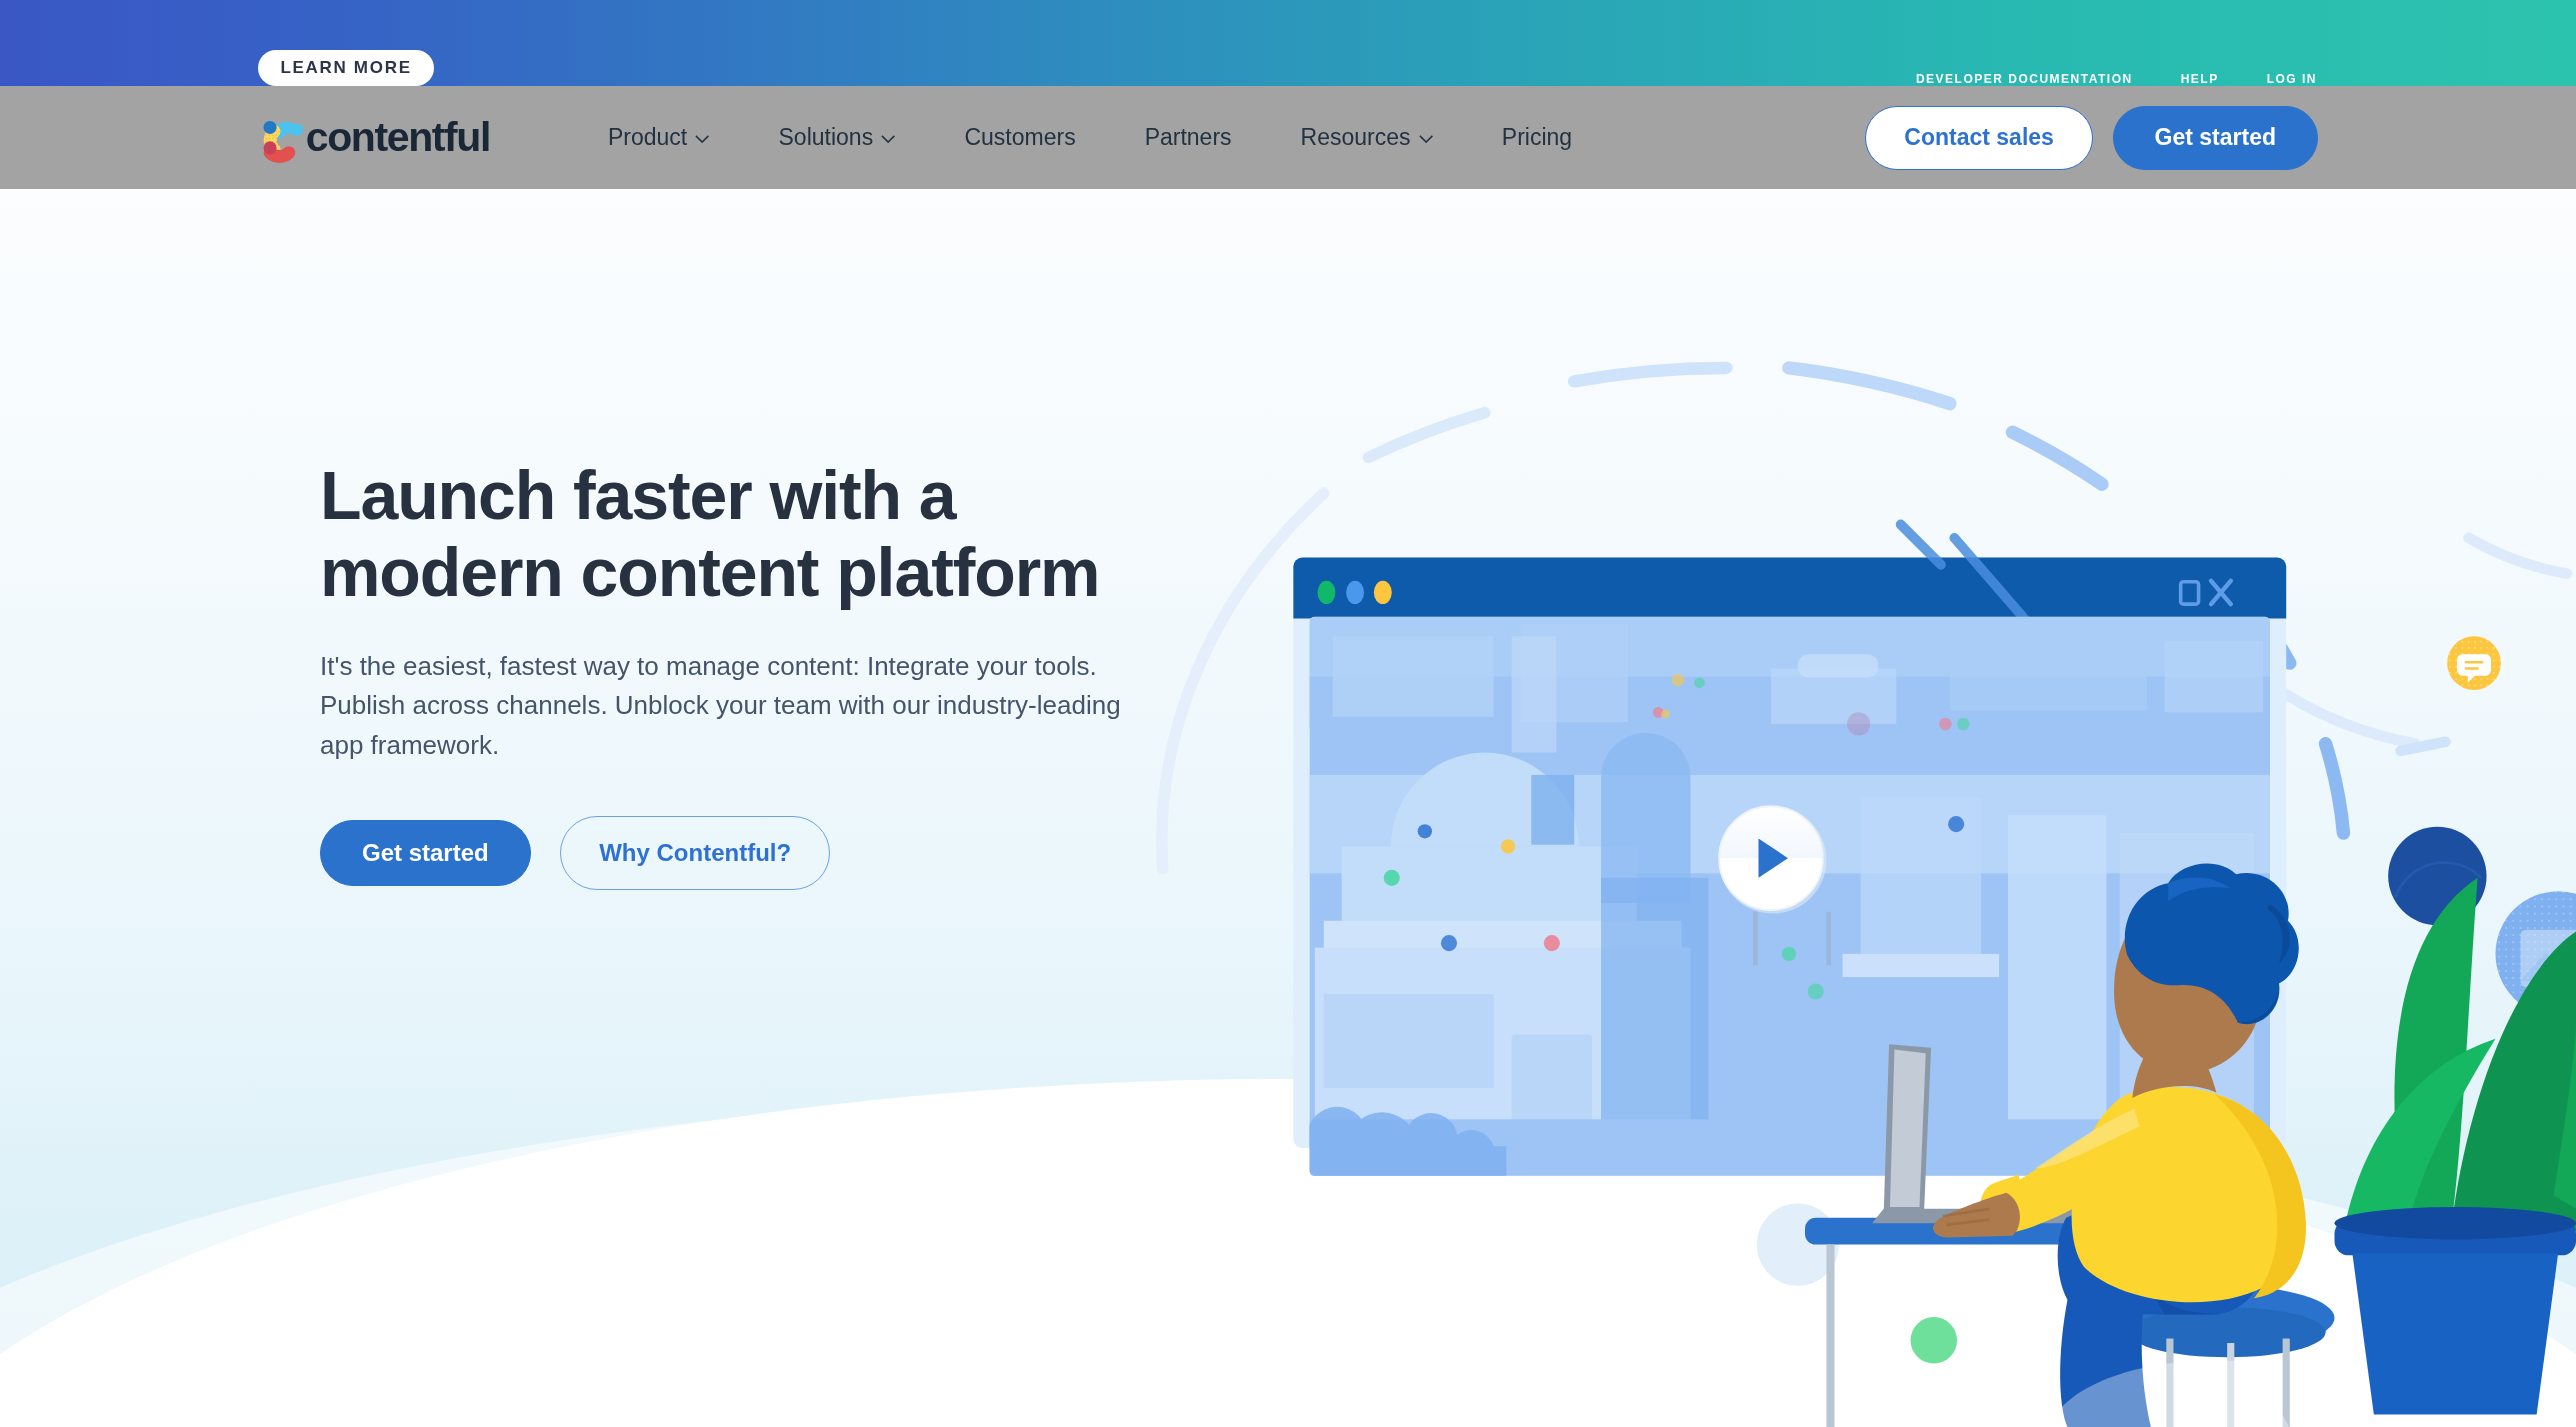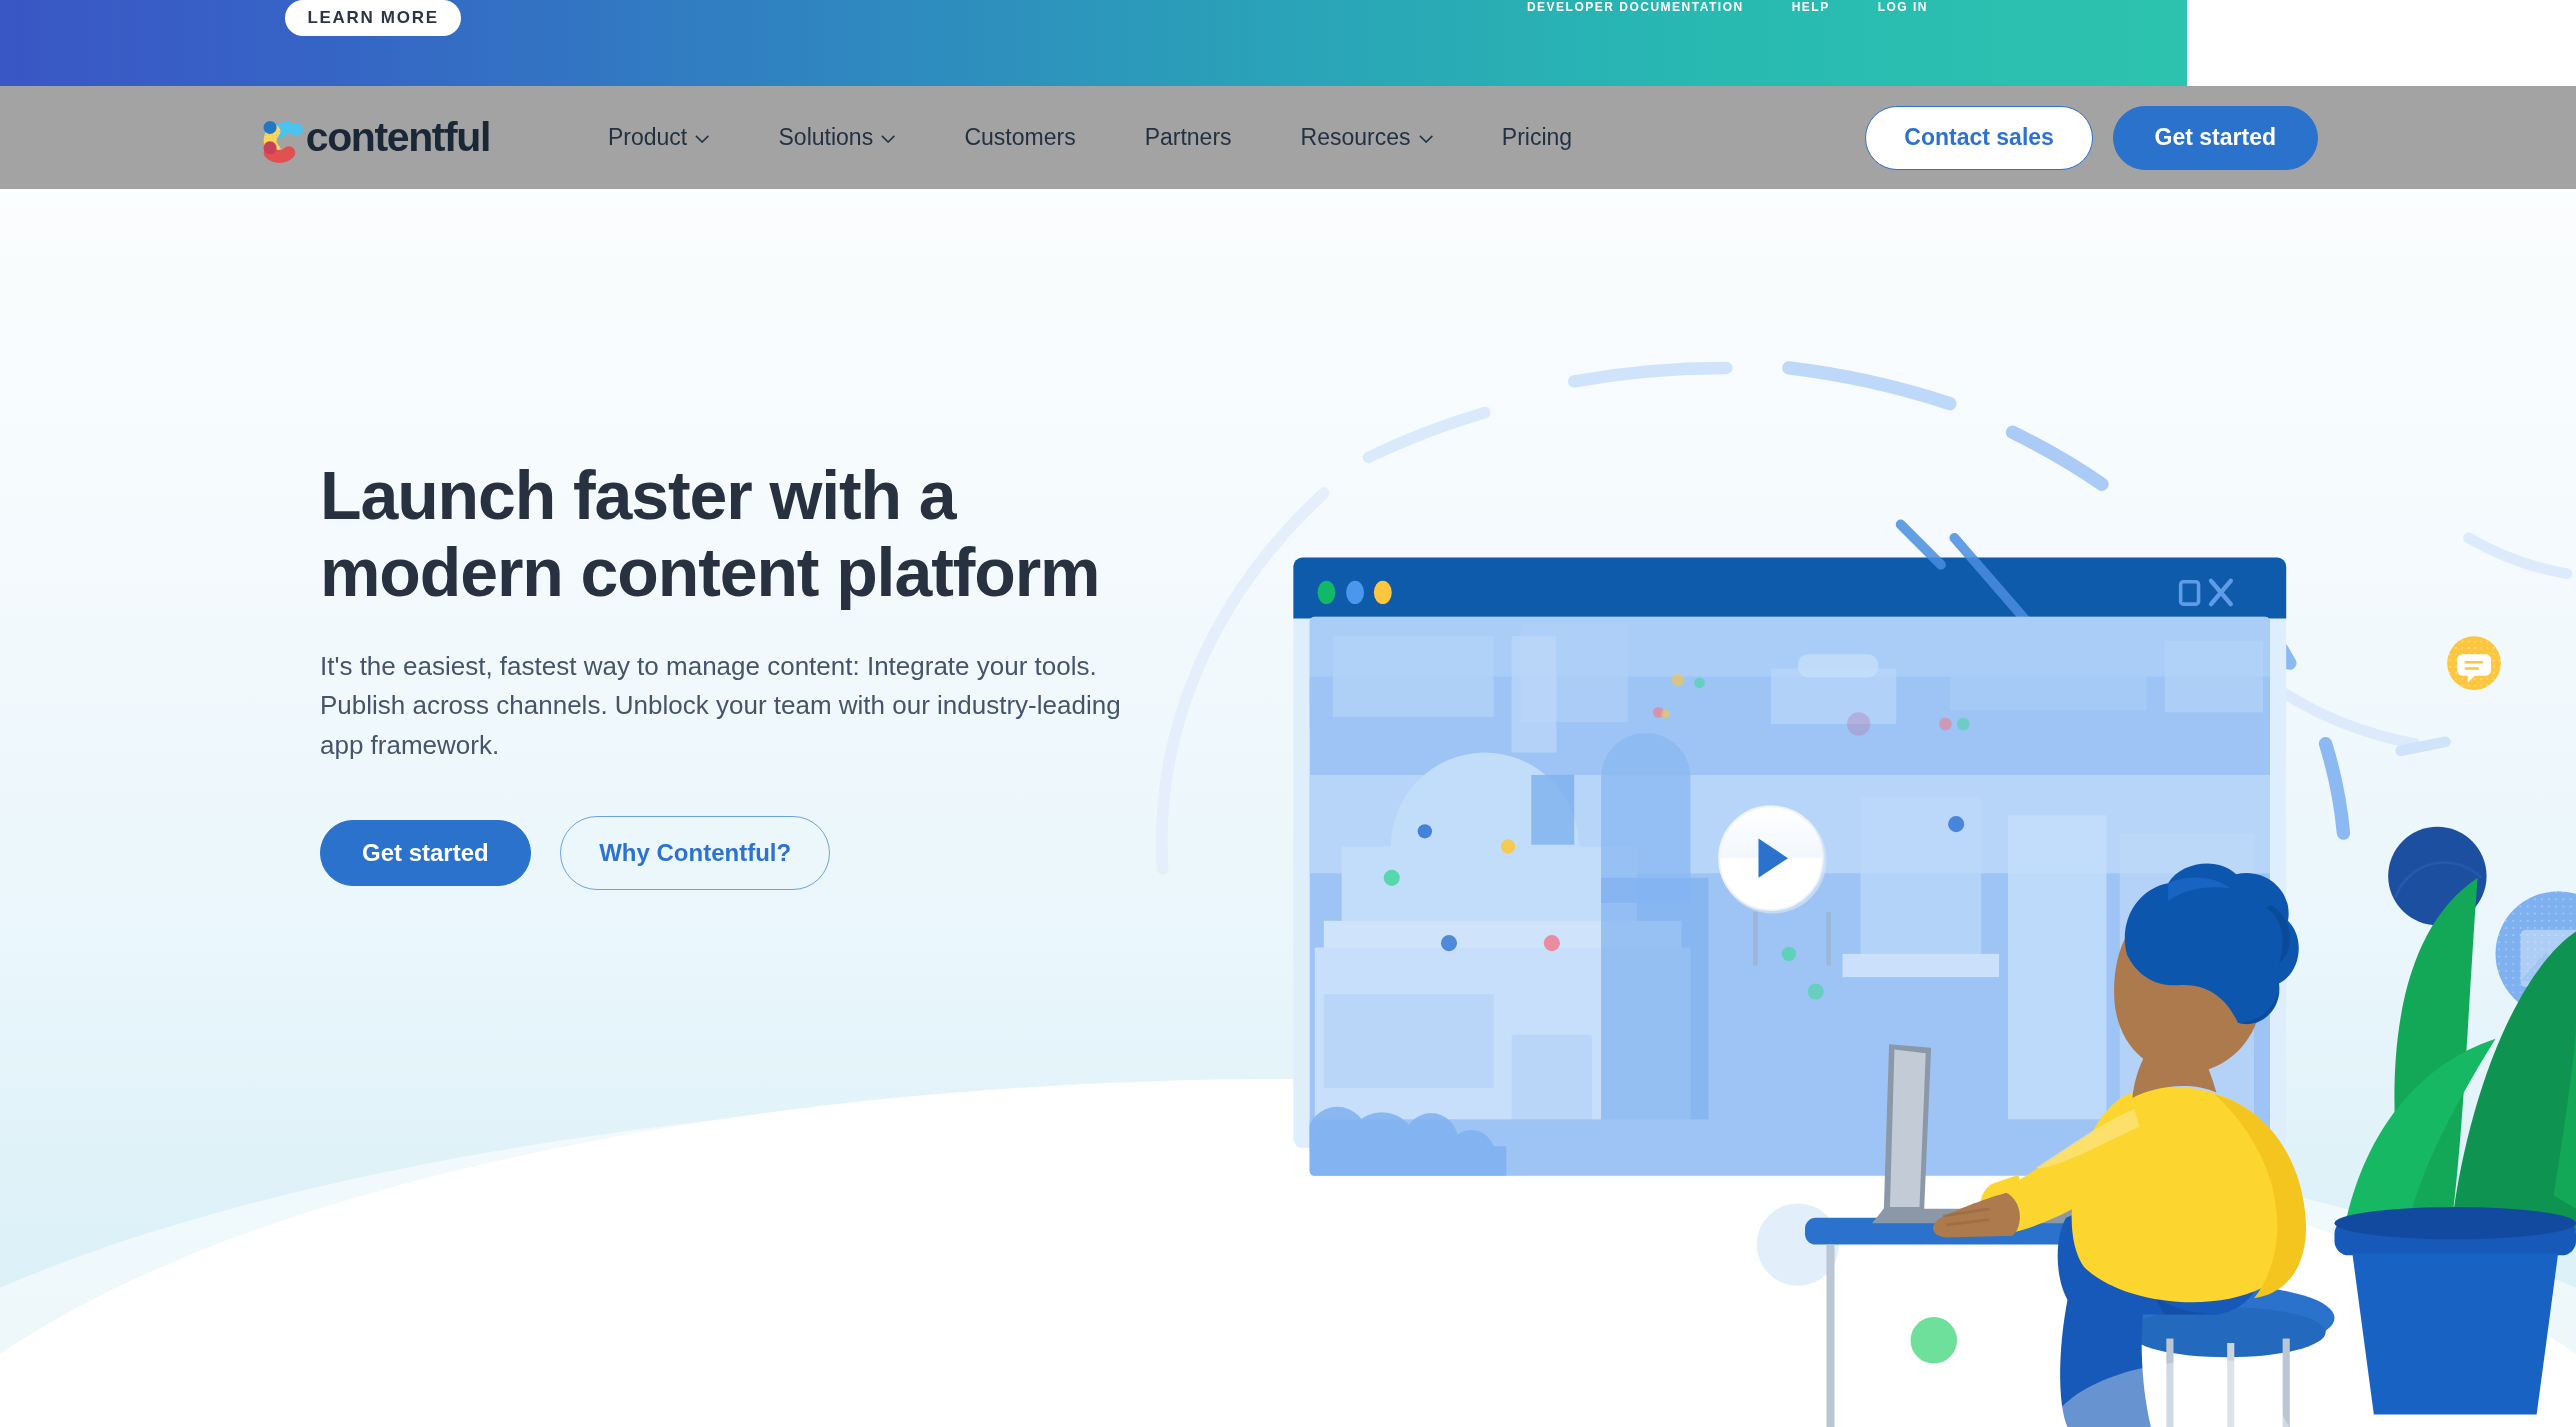--- a/index.html
+++ b/index.html
@@ -5,23 +5,23 @@
 <style>
   * { margin:0; padding:0; box-sizing:border-box; }
   html, body {
     width:2576px; height:1428px;
     font-family:"Liberation Sans", sans-serif;
     background:#ffffff; overflow:hidden;
   }
 
   
   .promo-bar{
-    position:relative; width:2187px; height:86px;
+    position:relative; width:2576px; height:86px;
     background:linear-gradient(90deg,#3a57c4 0%,#3663c6 14%,#2f86c0 38%,#2aa2b8 58%,#28b9b2 78%,#2cc3ae 100%);
-    display:flex; align-items:flex-start; z-index:40;padding-left:27px;
+    display:flex; align-items:flex-end; z-index:40;
   }
   .promo-left{ display:flex; align-items:center; margin-left:258px; }
   .learn-pill{
     background:#ffffff; color:#2c3545;
     font-size:17px; font-weight:700; letter-spacing:1.7px;
     padding:8px 22.4px; border-radius:27px;
     white-space:nowrap; cursor:pointer;
   }
   .promo-text{
     color:#ffffff; font-size:24px; font-weight:700;

